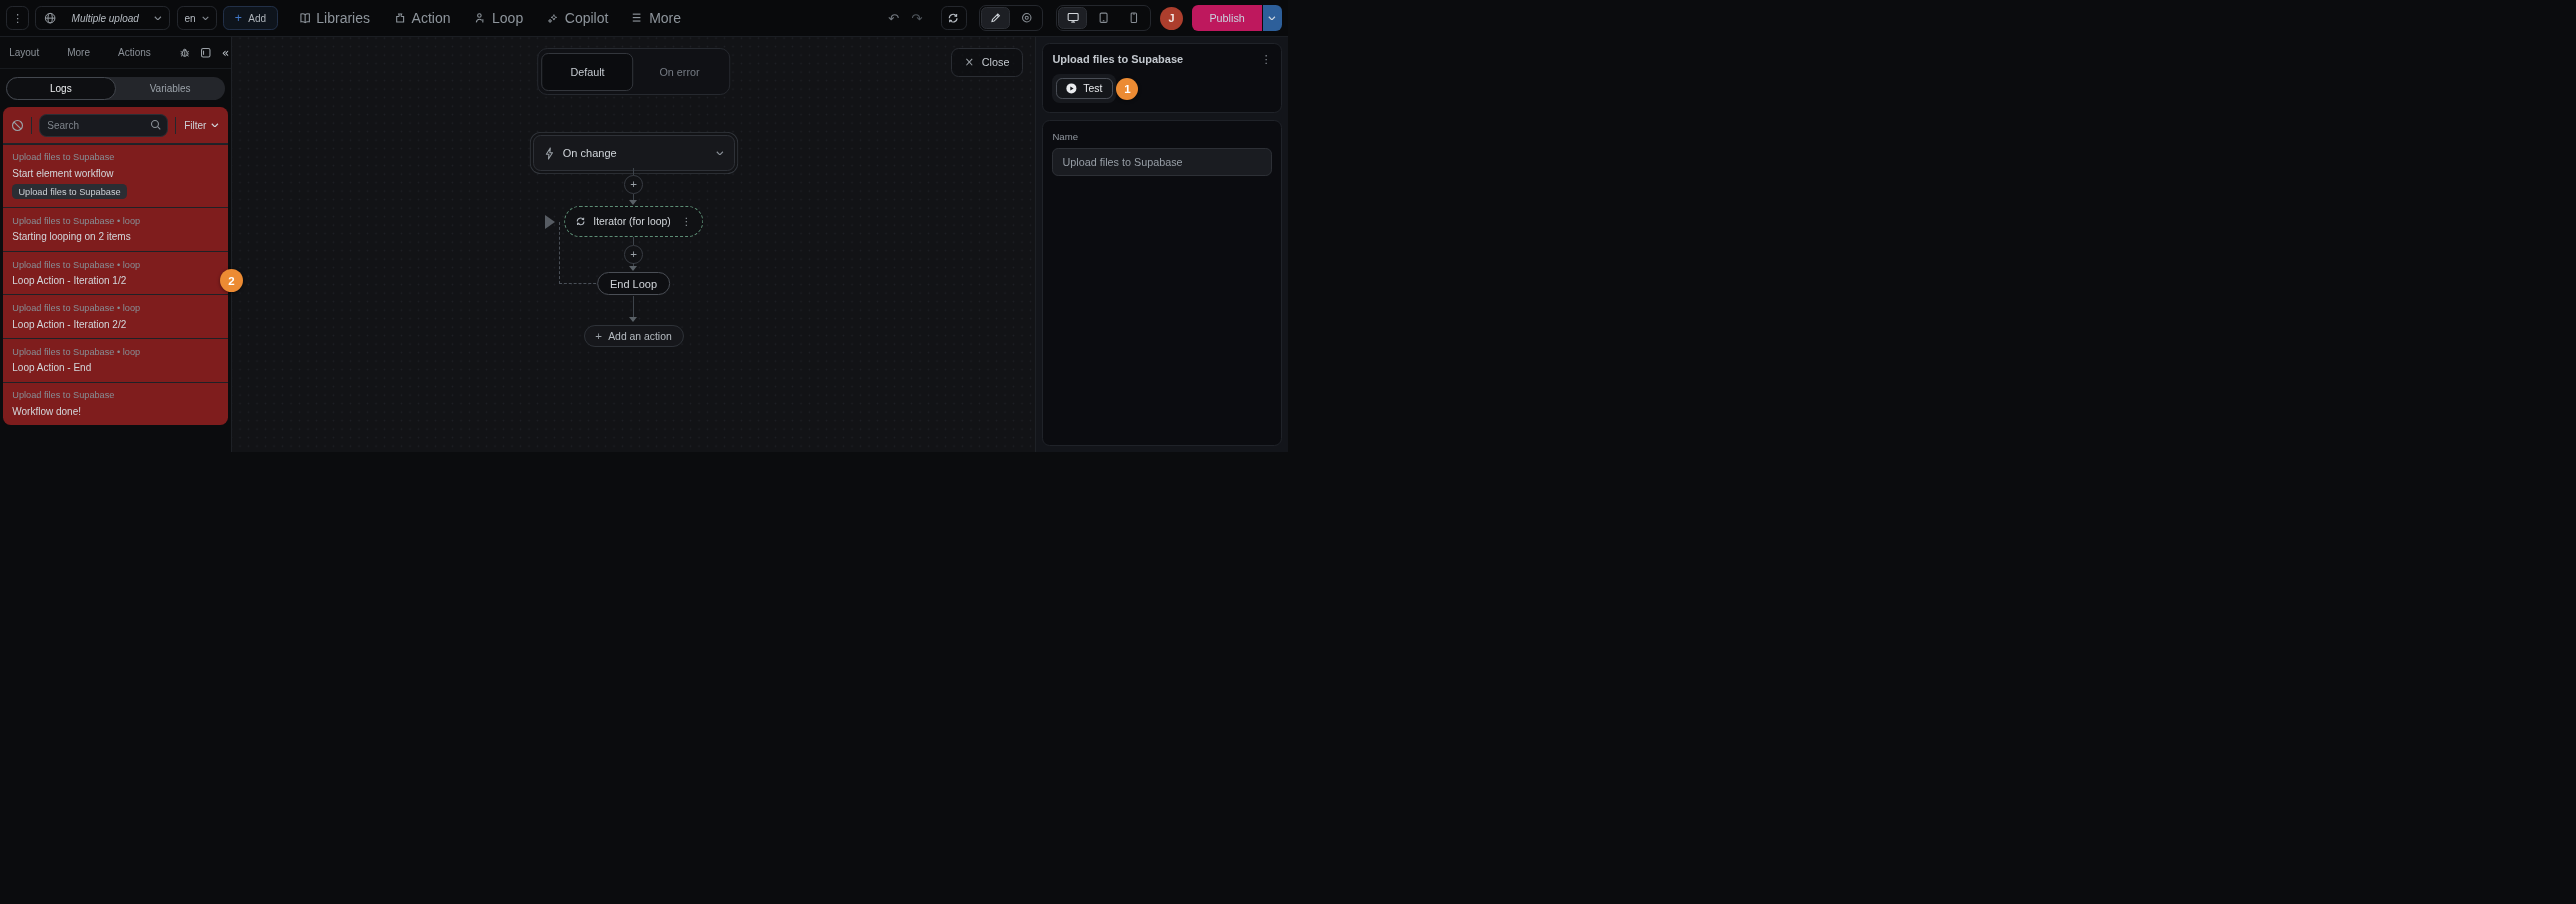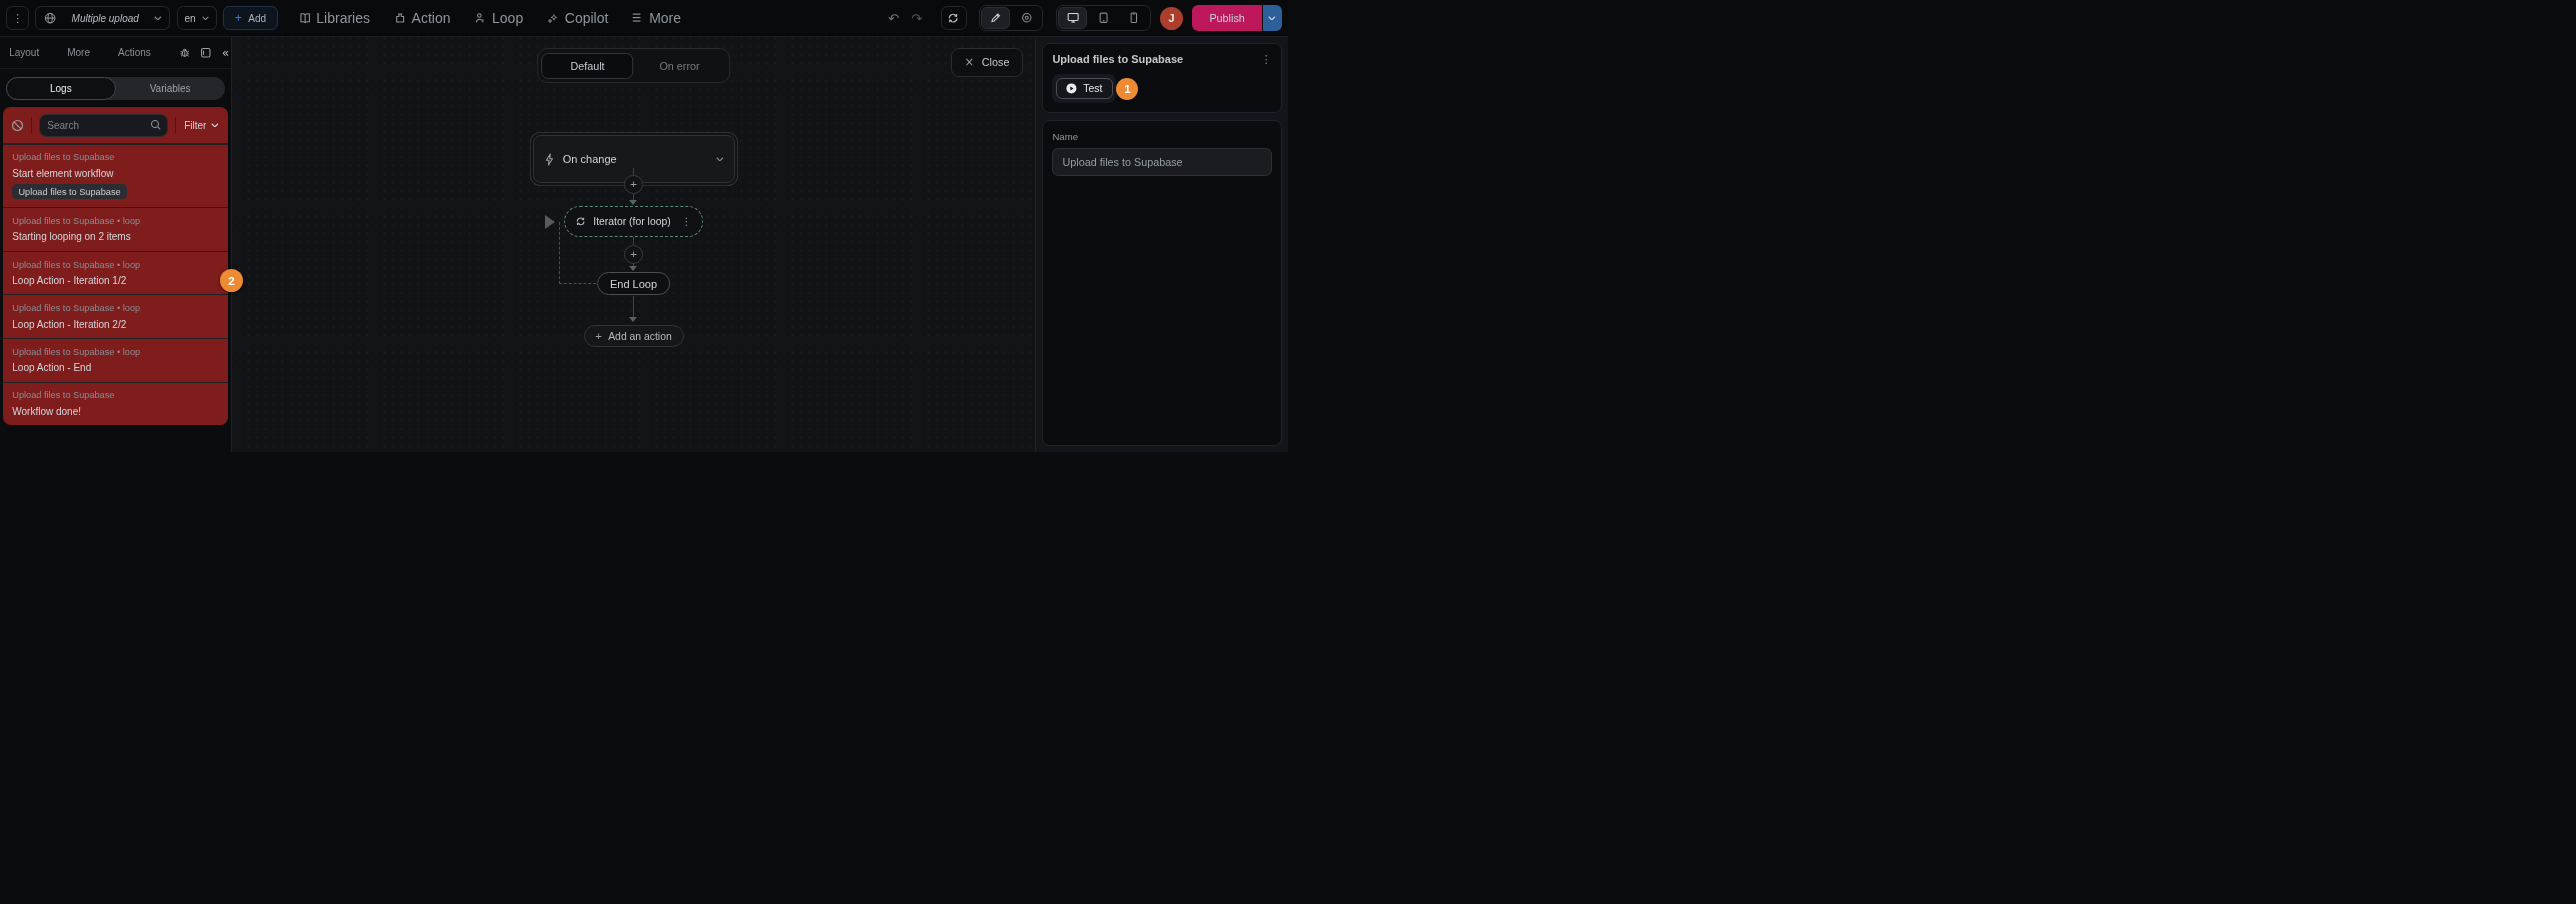--- a/index.html
+++ b/index.html
@@ -69,28 +69,28 @@
   .overlay-badge { position:absolute; width:23px; height:23px; border-radius:50%; background:#ec8b33; color:#fff;
     font-size:11.5px; font-weight:700; display:flex; align-items:center; justify-content:center; z-index:30;
     box-shadow:0 0.8px 3.8px rgba(0,0,0,.45); }
   .badge-2 { left:220px; top:232px; }
 
   
   .canvas { flex:1; position:relative; background-color:#121316;
     background-image:radial-gradient(#1f2126 0.8px, transparent 1px); background-size:8.5px 8.5px; background-position:3.8px 5.4px; }
   .mode-toggle { position:absolute; top:10.8px; left:50%; transform:translateX(-50%); display:flex; padding:3.8px;
     background:#101115; border:0.8px solid #26292f; border-radius:10px; }
-  .mode-seg { width:92px; height:26px; display:flex; align-items:center; justify-content:center; font-size:10.8px;
+  .mode-seg { width:92px; height:38px; display:flex; align-items:center; justify-content:center; font-size:10.8px;
     border-radius:7px; border:0.8px solid transparent; background:none; cursor:pointer; color:#767c84; }
   .mode-seg.active { background:#0b0c0f; border-color:#33363c; color:#c4c9cf; }
   .close-btn { position:absolute; top:10.8px; right:12.3px; height:29px; padding:0 12.3px; display:flex; align-items:center; gap:7.7px;
     border:0.8px solid #2a2d33; border-radius:7.7px; background:rgba(13,14,17,.65); color:#c4c9cf; font-size:10.8px; cursor:pointer; }
   .close-x { color:#9aa0a6; font-size:11.5px; }
 
-  .node-onchange { position:absolute; top:98px; left:50%; width:202px; margin-left:-101px; height:48px;
+  .node-onchange { position:absolute; top:98px; left:50%; width:202px; margin-left:-101px; height:36px;
     background:#17181c; border:0.8px solid #2e3137; border-radius:7.7px; box-shadow:0 0 0 2.3px #121316, 0 0 0 3.1px #33373d;
     display:flex; align-items:center; gap:8.5px; padding:0 10px; color:#d0d5da; font-size:11px; cursor:pointer; }
   .node-onchange .chev { margin-left:auto; }
 
   .vseg { position:absolute; left:50%; width:0; border-left:1.2px solid #3e444b; margin-left:-0.8px; }
   .arrow-down { position:absolute; left:50%; margin-left:-4.2px; width:0; height:0;
     border-left:4.2px solid transparent; border-right:4.2px solid transparent; border-top:5.4px solid #596066; }
   .plus-circle { position:absolute; left:50%; margin-left:-9.2px; width:18.5px; height:18.5px; border-radius:50%;
     border:0.8px solid #383c43; background:#121316; color:#9aa1a8; font-size:11.5px;
     display:flex; align-items:center; justify-content:center; cursor:pointer; }

